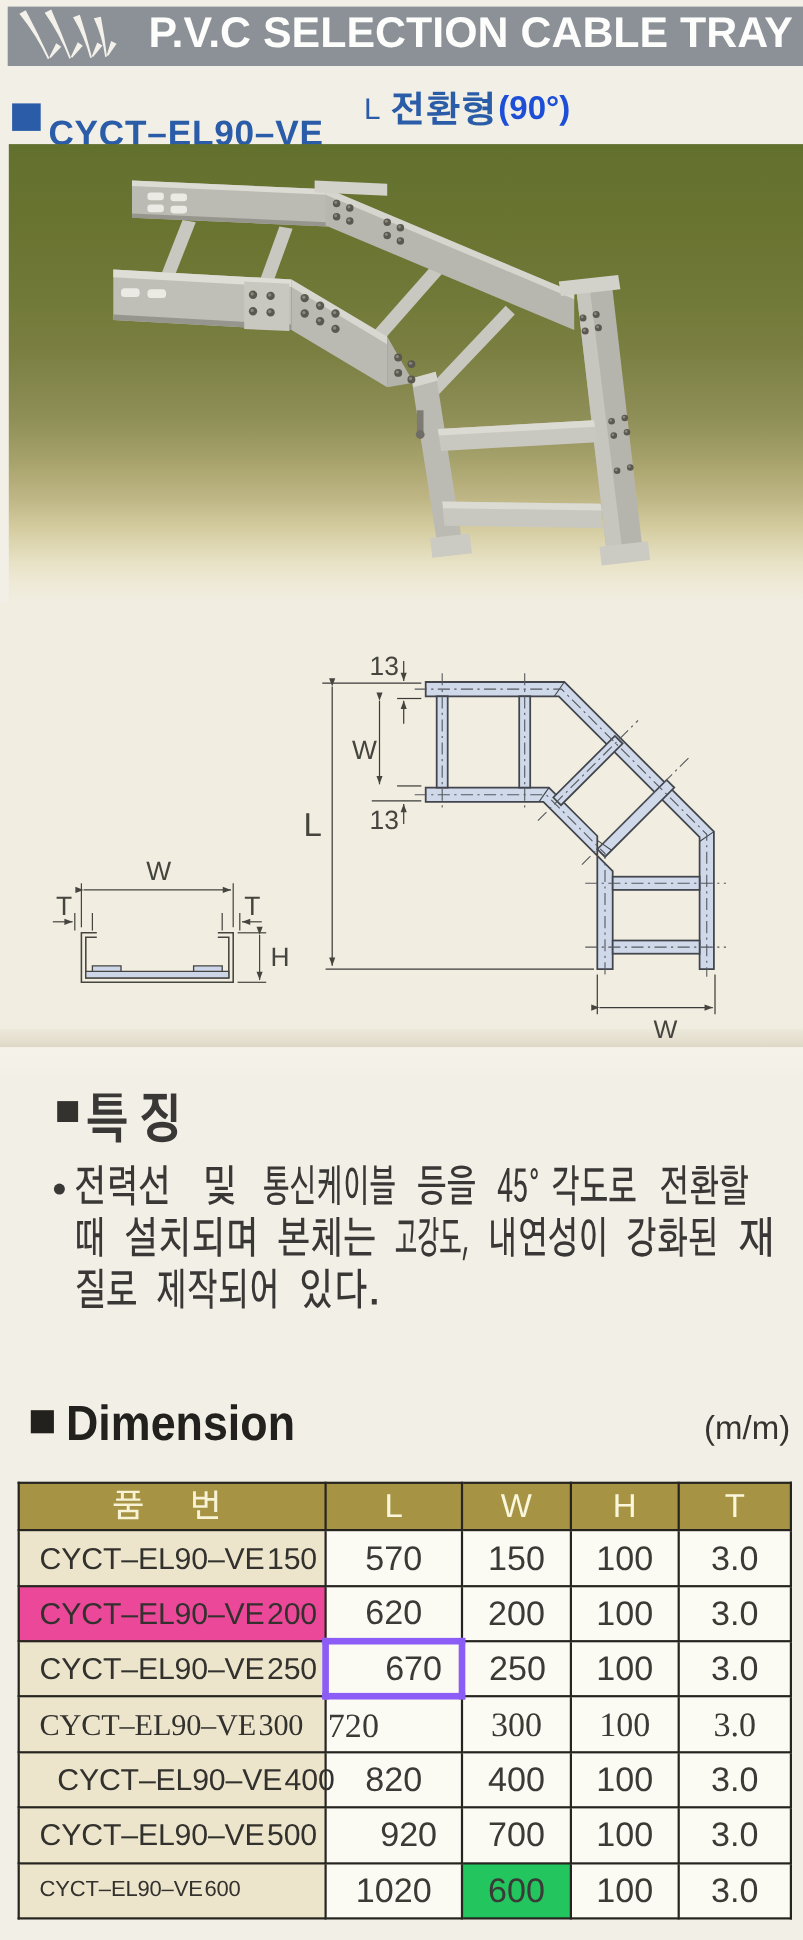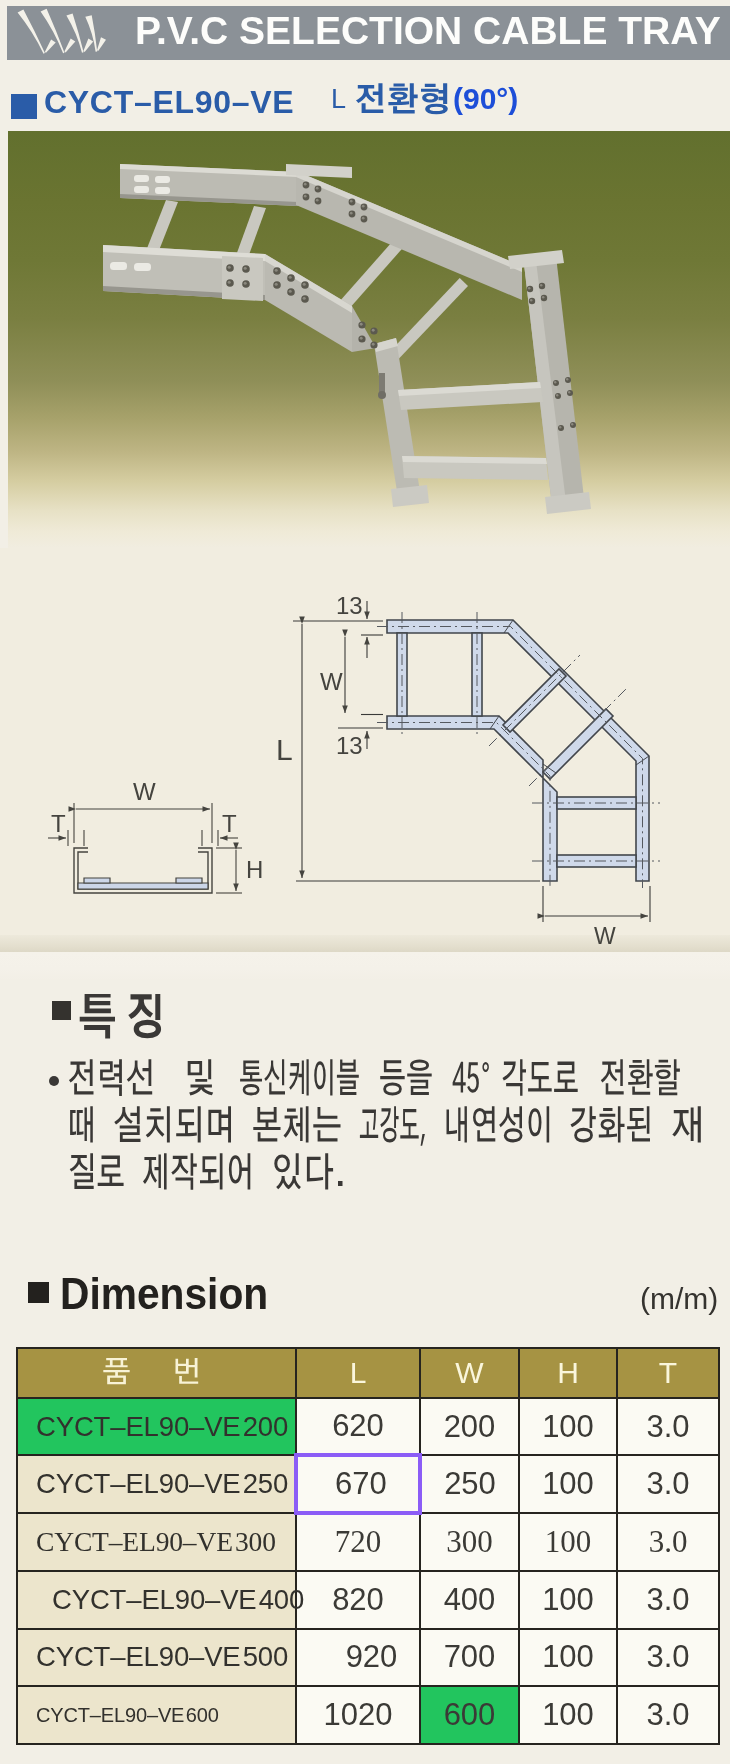--- a/index.html
+++ b/index.html
@@ -18,21 +18,21 @@
     <path d="M66.4,15.6 L72.6,13.4 Q78.8,32.6 83.6,52.2 L82.0,52.8 Q76.9,33.2 66.4,15.6 Z" fill="#f3f1e9"></path>
     <path d="M88.4,38.6 L93.2,41.4 L84.6,51.9 L83.4,51.1 Z" fill="#f3f1e9"></path>
     <path d="M85.3,16.7 L91.7,15.3 Q95.2,33.2 97.2,51.4 L95.6,51.8 Q93.2,33.6 85.3,16.7 Z" fill="#f3f1e9"></path>
     <path d="M101.0,37.3 L106.0,39.7 L98.2,50.9 L97.0,50.3 Z" fill="#f3f1e9"></path>
   </svg>
 
 <div class="abs" style="left:135px;top:7px;font-weight:bold;line-height:47px;font-size:39px;color:#fdfdfb;letter-spacing:0;white-space:nowrap;">P.V.C SELECTION CABLE TRAY</div>
 
 <div class="abs" style="left:11px;top:94px;width:26px;height:25px;background:#2a5ca8;"></div>
 
-<div class="abs" style="left:44px;top:84px;font-weight:bold;font-size:32px;color:#2a5ca8;letter-spacing:0.7px;white-space:nowrap;">CYCT–EL90–VE</div>
+<div class="abs" style="left:44px;top:103px;font-weight:bold;font-size:32px;color:#2a5ca8;letter-spacing:0.7px;white-space:nowrap;">CYCT–EL90–VE</div>
 <div class="abs" style="left:331px;top:84px;font-size:27px;color:#2a5ca8;white-space:nowrap;">L</div>
 
 <svg class="abs" style="left:354px;top:83px;" width="100" height="34" viewBox="0 0 100 34">
     <path d="M7.6 30.1V20.3H11.6V26.5H29.3V30.1ZM18.8 12.0V8.4H24.4V0.2H28.5V22.5H24.4V12.0ZM2.0 17.2Q3.2 16.7 4.4 15.9Q5.6 15.1 6.9 14.0Q8.2 12.8 9.0 11.2Q9.9 9.6 9.9 7.9V5.4H3.8V2.0H20.2V5.4H14.2V7.8Q14.3 9.4 15.0 10.9Q15.8 12.3 17.0 13.5Q18.2 14.6 19.3 15.4Q20.4 16.2 21.5 16.7L19.2 19.3Q17.3 18.5 15.2 16.7Q13.1 14.9 12.1 13.3Q11.1 15.1 8.7 17.1Q6.4 19.0 4.3 19.9Z M39.1 30.5V23.3H43.1V27.1H60.7V30.5ZM34.4 22.2V19.0H37.4Q49.3 19.0 55.1 18.2V21.3Q48.0 22.2 37.4 22.2ZM43.1 20.4V15.5H47.0V20.4ZM55.8 24.5V0.2H59.8V11.6H63.7V15.2H59.8V24.5ZM39.5 3.4V0.5H50.7V3.4ZM35.4 7.7V4.8H53.9V7.7ZM36.6 12.8Q36.6 11.4 37.8 10.5Q39.1 9.5 41.0 9.1Q42.8 8.7 45.1 8.7Q47.4 8.7 49.2 9.1Q51.0 9.5 52.3 10.5Q53.5 11.4 53.5 12.8Q53.5 14.8 51.1 15.9Q48.7 16.9 45.1 16.9Q42.8 16.9 40.9 16.5Q39.1 16.1 37.8 15.1Q36.6 14.2 36.6 12.8ZM40.8 12.8Q40.8 13.5 42.0 13.9Q43.2 14.3 45.1 14.3Q46.9 14.3 48.1 13.9Q49.3 13.6 49.3 12.8Q49.3 11.3 45.1 11.3Q40.8 11.3 40.8 12.8Z M71.1 26.0Q71.1 23.5 74.2 22.1Q77.3 20.7 82.4 20.7Q87.5 20.7 90.6 22.1Q93.8 23.4 93.8 26.0Q93.8 28.5 90.6 29.9Q87.5 31.2 82.4 31.2Q77.3 31.2 74.2 29.9Q71.1 28.5 71.1 26.0ZM75.6 26.0Q75.6 28.1 82.4 28.1Q85.5 28.1 87.4 27.6Q89.3 27.0 89.3 26.0Q89.3 23.8 82.4 23.8Q75.6 23.8 75.6 26.0ZM84.5 17.2V13.8H89.1V10.6H84.4V7.1H89.1V0.2H93.2V20.9H89.1V17.2ZM70.8 3.9V0.8H81.6V3.9ZM67.0 8.8V5.7H84.6V8.8ZM68.1 14.7Q68.1 12.4 70.4 11.2Q72.8 10.0 76.2 10.0Q78.4 10.0 80.2 10.5Q82.0 11.0 83.2 12.1Q84.3 13.1 84.3 14.7Q84.3 16.9 82.0 18.2Q79.6 19.4 76.2 19.4Q72.8 19.4 70.4 18.2Q68.1 16.9 68.1 14.7ZM72.2 14.7Q72.2 15.6 73.4 16.1Q74.5 16.6 76.2 16.6Q77.9 16.6 79.0 16.1Q80.2 15.6 80.2 14.7Q80.2 13.7 79.0 13.3Q77.9 12.8 76.2 12.8Q74.5 12.8 73.4 13.3Q72.2 13.8 72.2 14.7Z" fill="#2a5ca8"></path>
   </svg>
 <div class="abs" style="left:453px;top:82px;font-weight:bold;font-size:30px;color:#1d4ed8;white-space:nowrap;">(90°)</div>
 
 <div class="abs" style="left:8px;top:131px;width:722px;height:417px;background:linear-gradient(180deg,#62702e 0%,#6a7431 17%,#6f7836 31%,#7a7f41 45%,#8f8f58 60%,#a7a26b 69%,#beb584 77%,#d5cda1 84%,#e7e1c5 91%,#efead7 96%,#f1ede0 100%);"></div>
 <svg class="abs" style="left:8px;top:131px;" width="722" height="417" viewBox="8 131 722 417">
     <polygon points="144,256 156,258 178,202 166,200" fill="#c9c8c0"></polygon>
@@ -275,36 +275,43 @@
         <tr style="height:43px;background:#a69343;">
 <td style="border:2px solid #26241f;text-align:center;"><svg width="110" height="30" viewBox="0 0 110 30" style="vertical-align:middle;">
               <path d="M5.2 26.2V17.4H23.9V26.2ZM8.0 23.9H21.2V19.7H8.0ZM1.3 14.2V11.9H27.7V14.2H15.9V18.0H13.2V14.2ZM3.5 9.3V7.2H7.9V2.3H4.2V0.1H25.0V2.3H21.2V7.2H25.6V9.3ZM10.6 7.2H18.6V2.3H10.6Z M77.2 25.8V18.0H79.9V23.4H96.2V25.8ZM85.6 9.3V6.9H92.7V-0.5H95.5V19.6H92.7V9.3ZM73.5 15.7V0.7H76.1V5.7H84.0V0.7H86.7V15.7ZM76.1 13.3H84.0V8.1H76.1Z" fill="#f8f3d6"></path>
             </svg></td>
 <td style="border:2px solid #26241f;text-align:center;color:#faf6dc;font-size:30px;">L</td>
 <td style="border:2px solid #26241f;text-align:center;color:#faf6dc;font-size:30px;">W</td>
 <td style="border:2px solid #26241f;text-align:center;color:#faf6dc;font-size:30px;">H</td>
 <td style="border:2px solid #26241f;text-align:center;color:#faf6dc;font-size:30px;">T</td>
 </tr>
 <tr style="height:50px;">
-<td style="border:2px solid #26241f;background:#22c55e;color:#32312d;font-size:27.5px;padding-left:18px;white-space:nowrap;letter-spacing:-0.15px;">CYCT–EL90–VE 200</td>
+<td style="border:2px solid #26241f;background:#ece5cc;color:#32312d;font-size:27.5px;padding-left:18px;white-space:nowrap;letter-spacing:-0.15px;">CYCT–EL90–VE 150</td>
+<td style="border:2px solid #26241f;background:#fbfaf3;color:#3b3a36;font-size:31px;text-align:center;">570</td>
+<td style="border:2px solid #26241f;background:#fbfaf3;color:#3b3a36;font-size:31px;text-align:center;">150</td>
+<td style="border:2px solid #26241f;background:#fbfaf3;color:#3b3a36;font-size:31px;text-align:center;">100</td>
+<td style="border:2px solid #26241f;background:#fbfaf3;color:#3b3a36;font-size:31px;text-align:center;">3.0</td>
+</tr>
+<tr style="height:50px;">
+<td style="border:2px solid #26241f;background:#ec4899;color:#32312d;font-size:27.5px;padding-left:18px;white-space:nowrap;letter-spacing:-0.15px;">CYCT–EL90–VE 200</td>
 <td style="border:2px solid #26241f;background:#fbfaf3;color:#3b3a36;font-size:31px;text-align:center;">620</td>
 <td style="border:2px solid #26241f;background:#fbfaf3;color:#3b3a36;font-size:31px;text-align:center;">200</td>
 <td style="border:2px solid #26241f;background:#fbfaf3;color:#3b3a36;font-size:31px;text-align:center;">100</td>
 <td style="border:2px solid #26241f;background:#fbfaf3;color:#3b3a36;font-size:31px;text-align:center;">3.0</td>
 </tr>
 <tr style="height:50px;">
 <td style="border:2px solid #26241f;background:#ece5cc;color:#32312d;font-size:27.5px;padding-left:18px;white-space:nowrap;letter-spacing:-0.15px;">CYCT–EL90–VE 250</td>
-<td style="border:4px solid #8b5cf6;background:#fbfaf3;color:#3b3a36;font-size:31px;padding-left:37px;">670</td>
+<td style="border:6px solid #8b5cf6;background:#fbfaf3;color:#3b3a36;font-size:31px;text-align:center;padding-left:37px;">670</td>
 <td style="border:2px solid #26241f;background:#fbfaf3;color:#3b3a36;font-size:31px;text-align:center;">250</td>
 <td style="border:2px solid #26241f;background:#fbfaf3;color:#3b3a36;font-size:31px;text-align:center;">100</td>
 <td style="border:2px solid #26241f;background:#fbfaf3;color:#3b3a36;font-size:31px;text-align:center;">3.0</td>
 </tr>
 <tr style="height:50px;font-family:Liberation Serif, serif;">
 <td style="border:2px solid #26241f;background:#ece5cc;color:#32312d;font-size:27.5px;padding-left:18px;white-space:nowrap;letter-spacing:-0.15px;">CYCT–EL90–VE 300</td>
-<td style="border:2px solid #26241f;background:#fbfaf3;color:#3b3a36;font-size:31px;text-align:center;">720</td>
+<td style="border:2px solid #26241f;background:#fbfaf3;color:#3b3a36;font-size:31px;">720</td>
 <td style="border:2px solid #26241f;background:#fbfaf3;color:#3b3a36;font-size:31px;text-align:center;">300</td>
 <td style="border:2px solid #26241f;background:#fbfaf3;color:#3b3a36;font-size:31px;text-align:center;">100</td>
 <td style="border:2px solid #26241f;background:#fbfaf3;color:#3b3a36;font-size:31px;text-align:center;">3.0</td>
 </tr>
 <tr style="height:50px;">
 <td style="border:2px solid #26241f;background:#ece5cc;color:#32312d;font-size:27.5px;padding-left:34px;white-space:nowrap;letter-spacing:-0.15px;">CYCT–EL90–VE 400</td>
 <td style="border:2px solid #26241f;background:#fbfaf3;color:#3b3a36;font-size:31px;text-align:center;">820</td>
 <td style="border:2px solid #26241f;background:#fbfaf3;color:#3b3a36;font-size:31px;text-align:center;">400</td>
 <td style="border:2px solid #26241f;background:#fbfaf3;color:#3b3a36;font-size:31px;text-align:center;">100</td>
 <td style="border:2px solid #26241f;background:#fbfaf3;color:#3b3a36;font-size:31px;text-align:center;">3.0</td>

